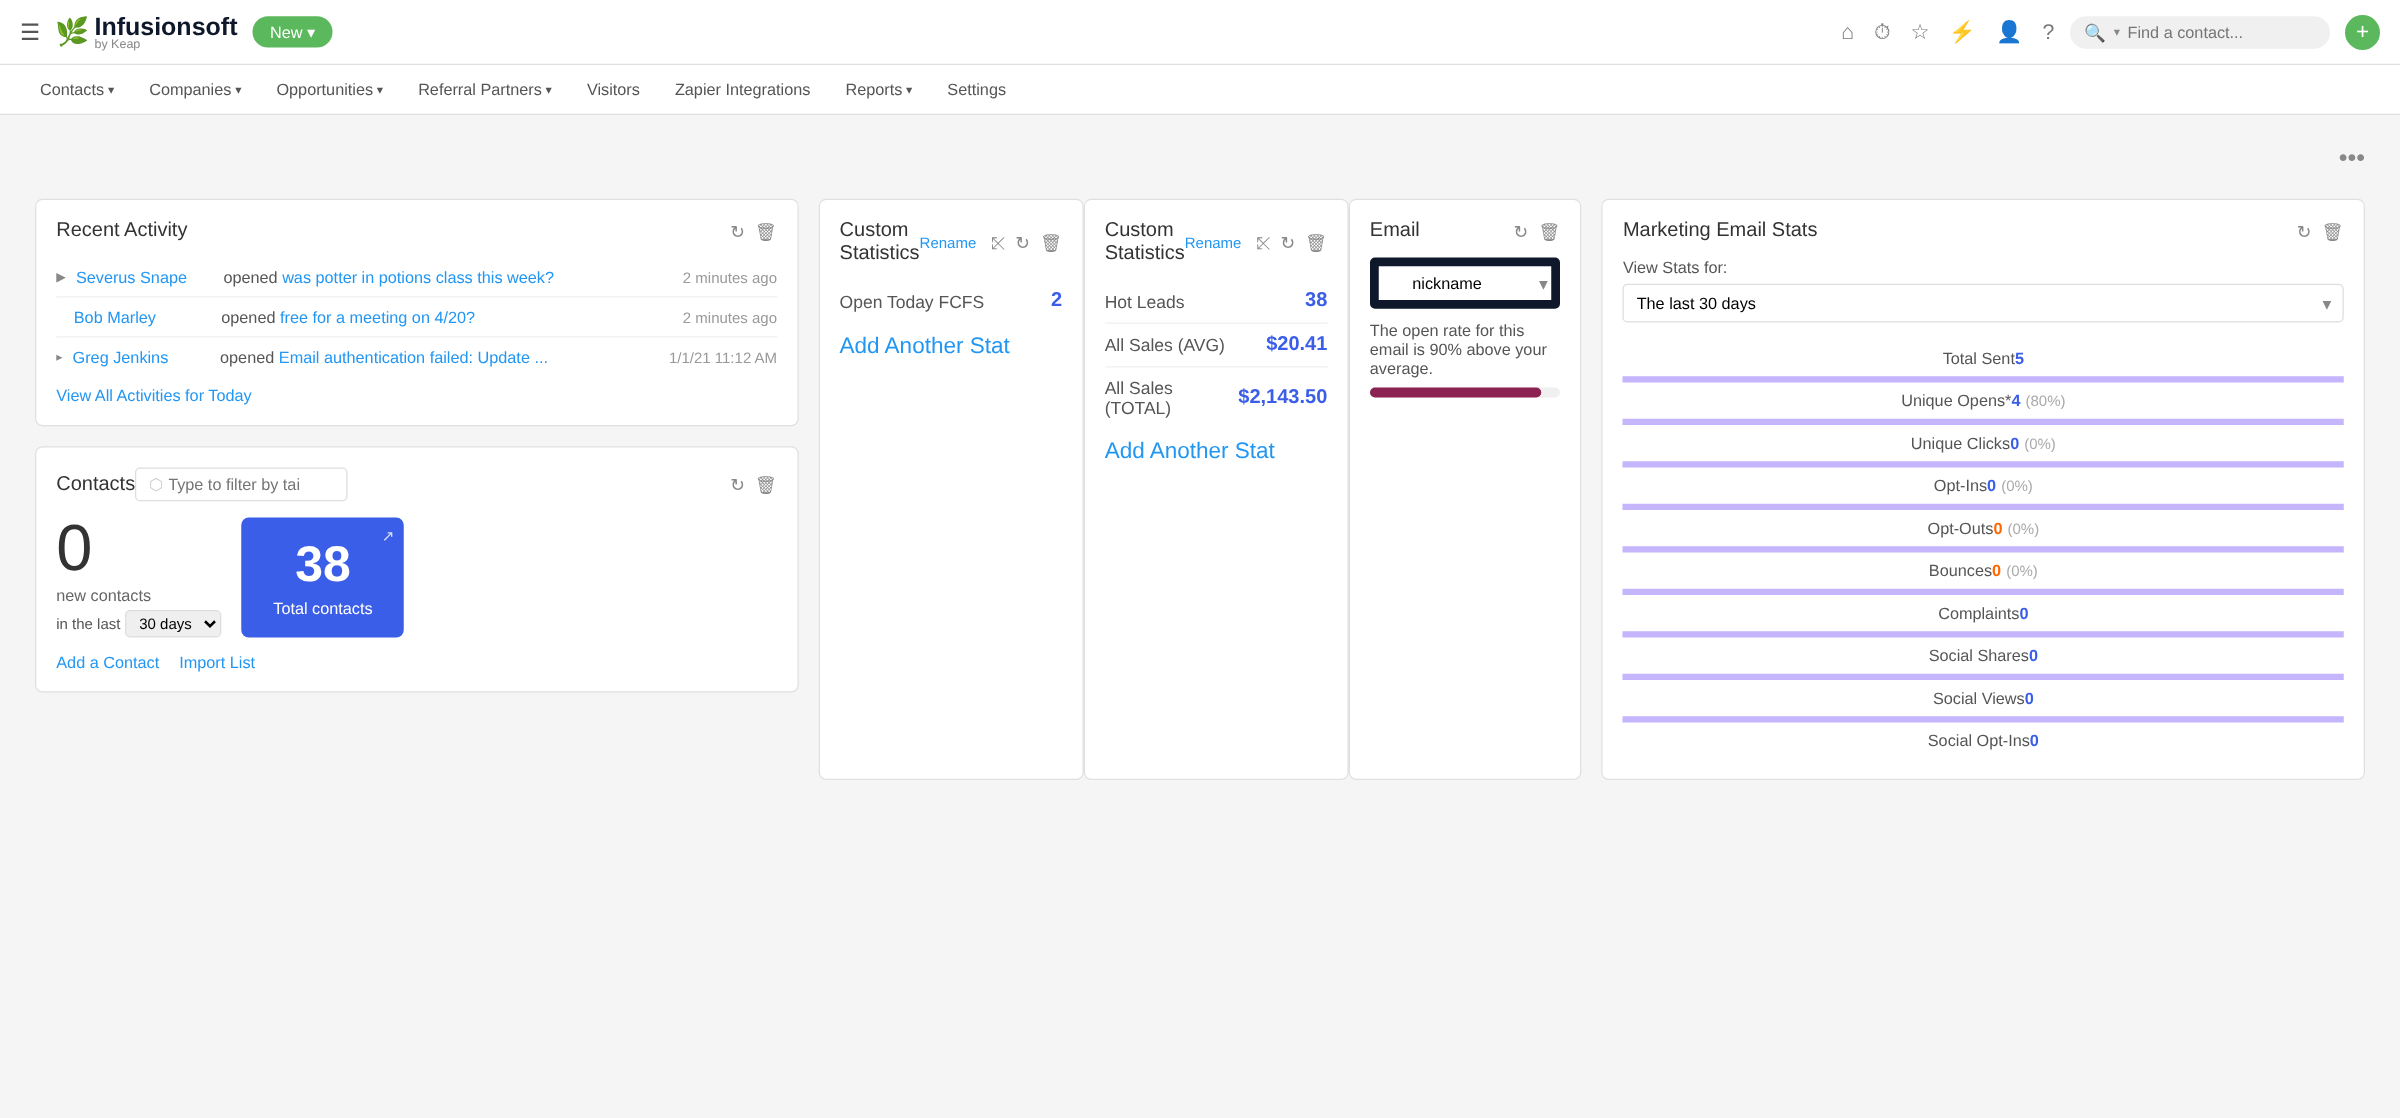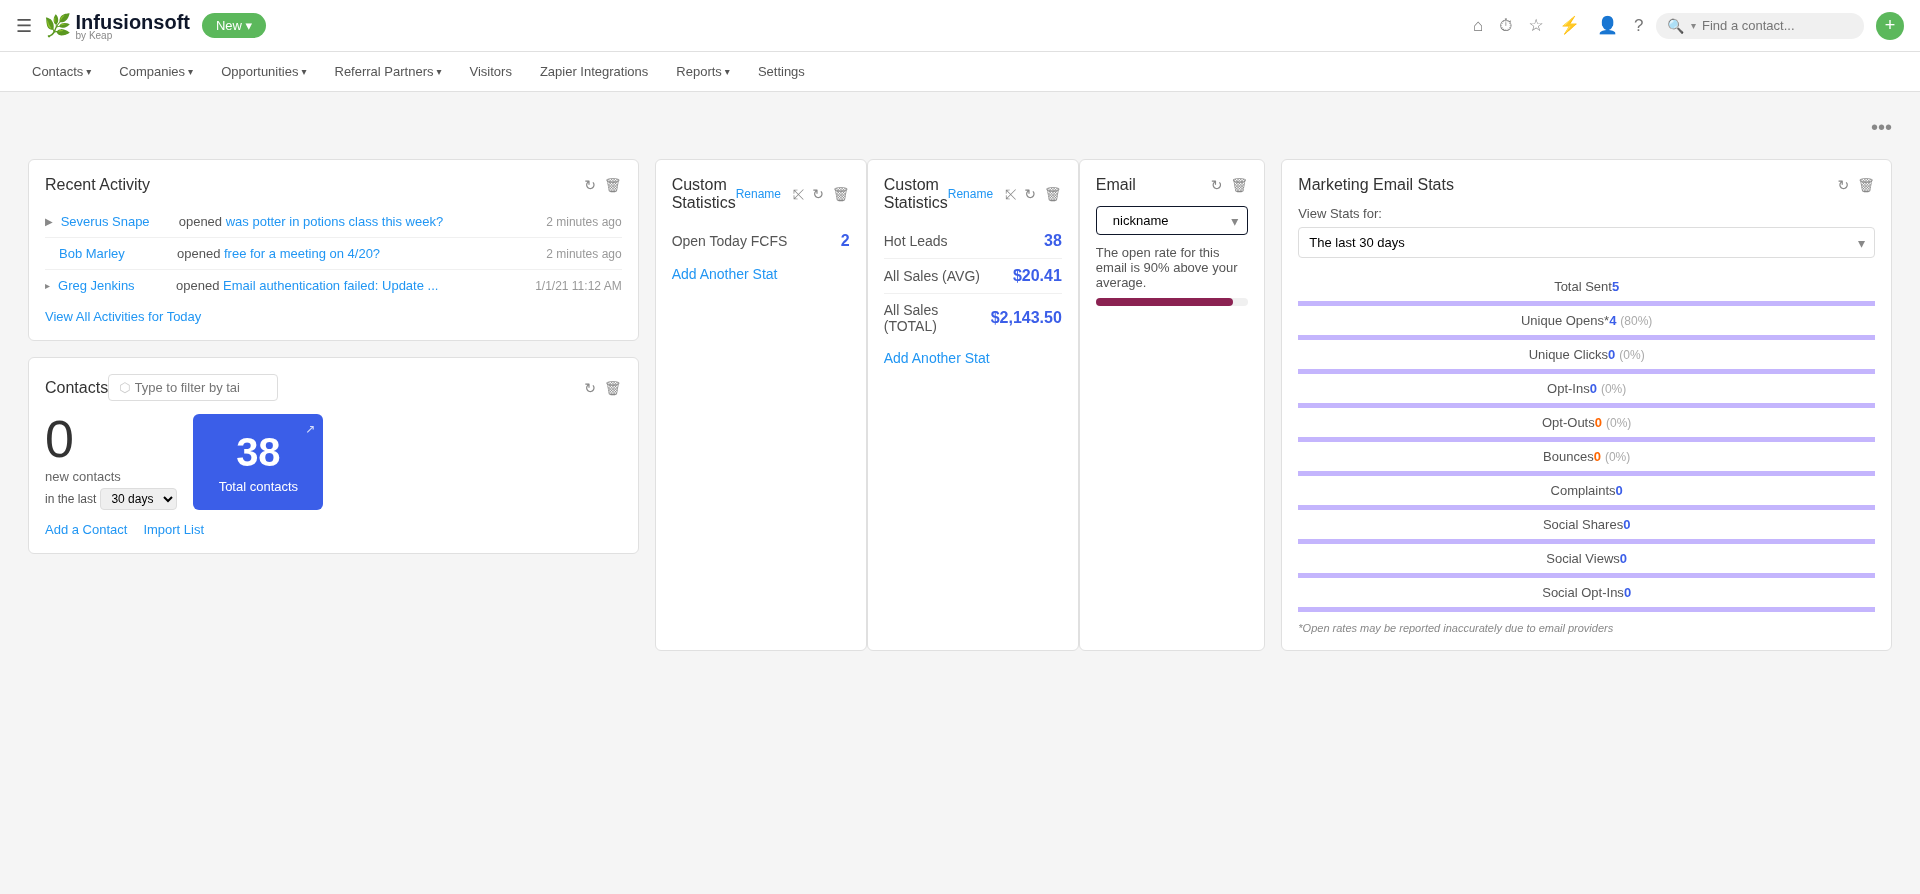--- a/index.html
+++ b/index.html
@@ -64,24 +64,24 @@
     .total-ext { position: absolute; top: 8px; right: 8px; font-size: 12px; opacity: 0.8; }
     .contacts-footer { display: flex; gap: 16px; margin-top: 12px; }
     .action-link { color: #2196F3; font-size: 13px; cursor: pointer; font-weight: 500; }
 
     
     .stat-row { display: flex; align-items: center; justify-content: space-between; padding: 8px 0; border-bottom: 1px solid #f0f0f0; font-size: 14px; }
     .stat-row:last-child { border-bottom: none; }
     .stat-label { color: #555; }
     .stat-value { color: #3b5ee8; font-weight: 700; font-size: 16px; }
     .stat-value-money { color: #3b5ee8; font-weight: 700; font-size: 16px; }
-    .add-stat-btn { color: #2196F3; font-size: 14px; cursor: pointer; margin-top: 8px; display: inline-block; font-weight: 500; }
-
-    
-    .email-select { width: 100%; border: 1px solid #0f172a; border-radius: 4px; padding: 6px 16px; font-size: 13px; appearance: none; cursor: pointer; background: #fff; }
+    .add-stat-btn { color: #2196F3; font-size: 18px; cursor: pointer; margin-top: 8px; display: inline-block; font-weight: 500; }
+
+    
+    .email-select { width: 100%; border: 7px solid #0f172a; border-radius: 4px; padding: 6px 27px; font-size: 13px; appearance: none; cursor: pointer; background: #fff; }
     .email-select-wrap { position: relative; margin-bottom: 10px; }
     .email-select-wrap::after { content: '▾'; position: absolute; right: 10px; top: 50%; transform: translateY(-50%); color: #888; pointer-events: none; }
     .email-stat-text { font-size: 13px; color: #555; margin-bottom: 8px; }
     .email-bar-container { height: 8px; background: #f0f0f0; border-radius: 4px; margin-top: 8px; }
     .email-bar { height: 8px; background: #8b2252; border-radius: 4px; width: 90%; }
 
     
     .marketing-widget { background: #fff; border-radius: 6px; border: 1px solid #e0e0e0; padding: 16px; }
     .view-stats-label { font-size: 13px; color: #555; margin-bottom: 6px; }
     .stats-select-wrap { position: relative; margin-bottom: 14px; }
@@ -332,17 +332,16 @@
         <span><span class="email-stat-num">0</span></span>
       </div>
       <div class="email-stat-row">
         <span class="email-stat-name">Social Views</span>
         <span><span class="email-stat-num">0</span></span>
       </div>
       <div class="email-stat-row">
         <span class="email-stat-name">Social Opt-Ins</span>
         <span><span class="email-stat-num">0</span></span>
       </div>
-      <div class="email-stat-disclaimer">*Open rates may be reported inaccurately due to email providers</div>
     </div>
 
   </div>
 </div>
 
 </body></html>

